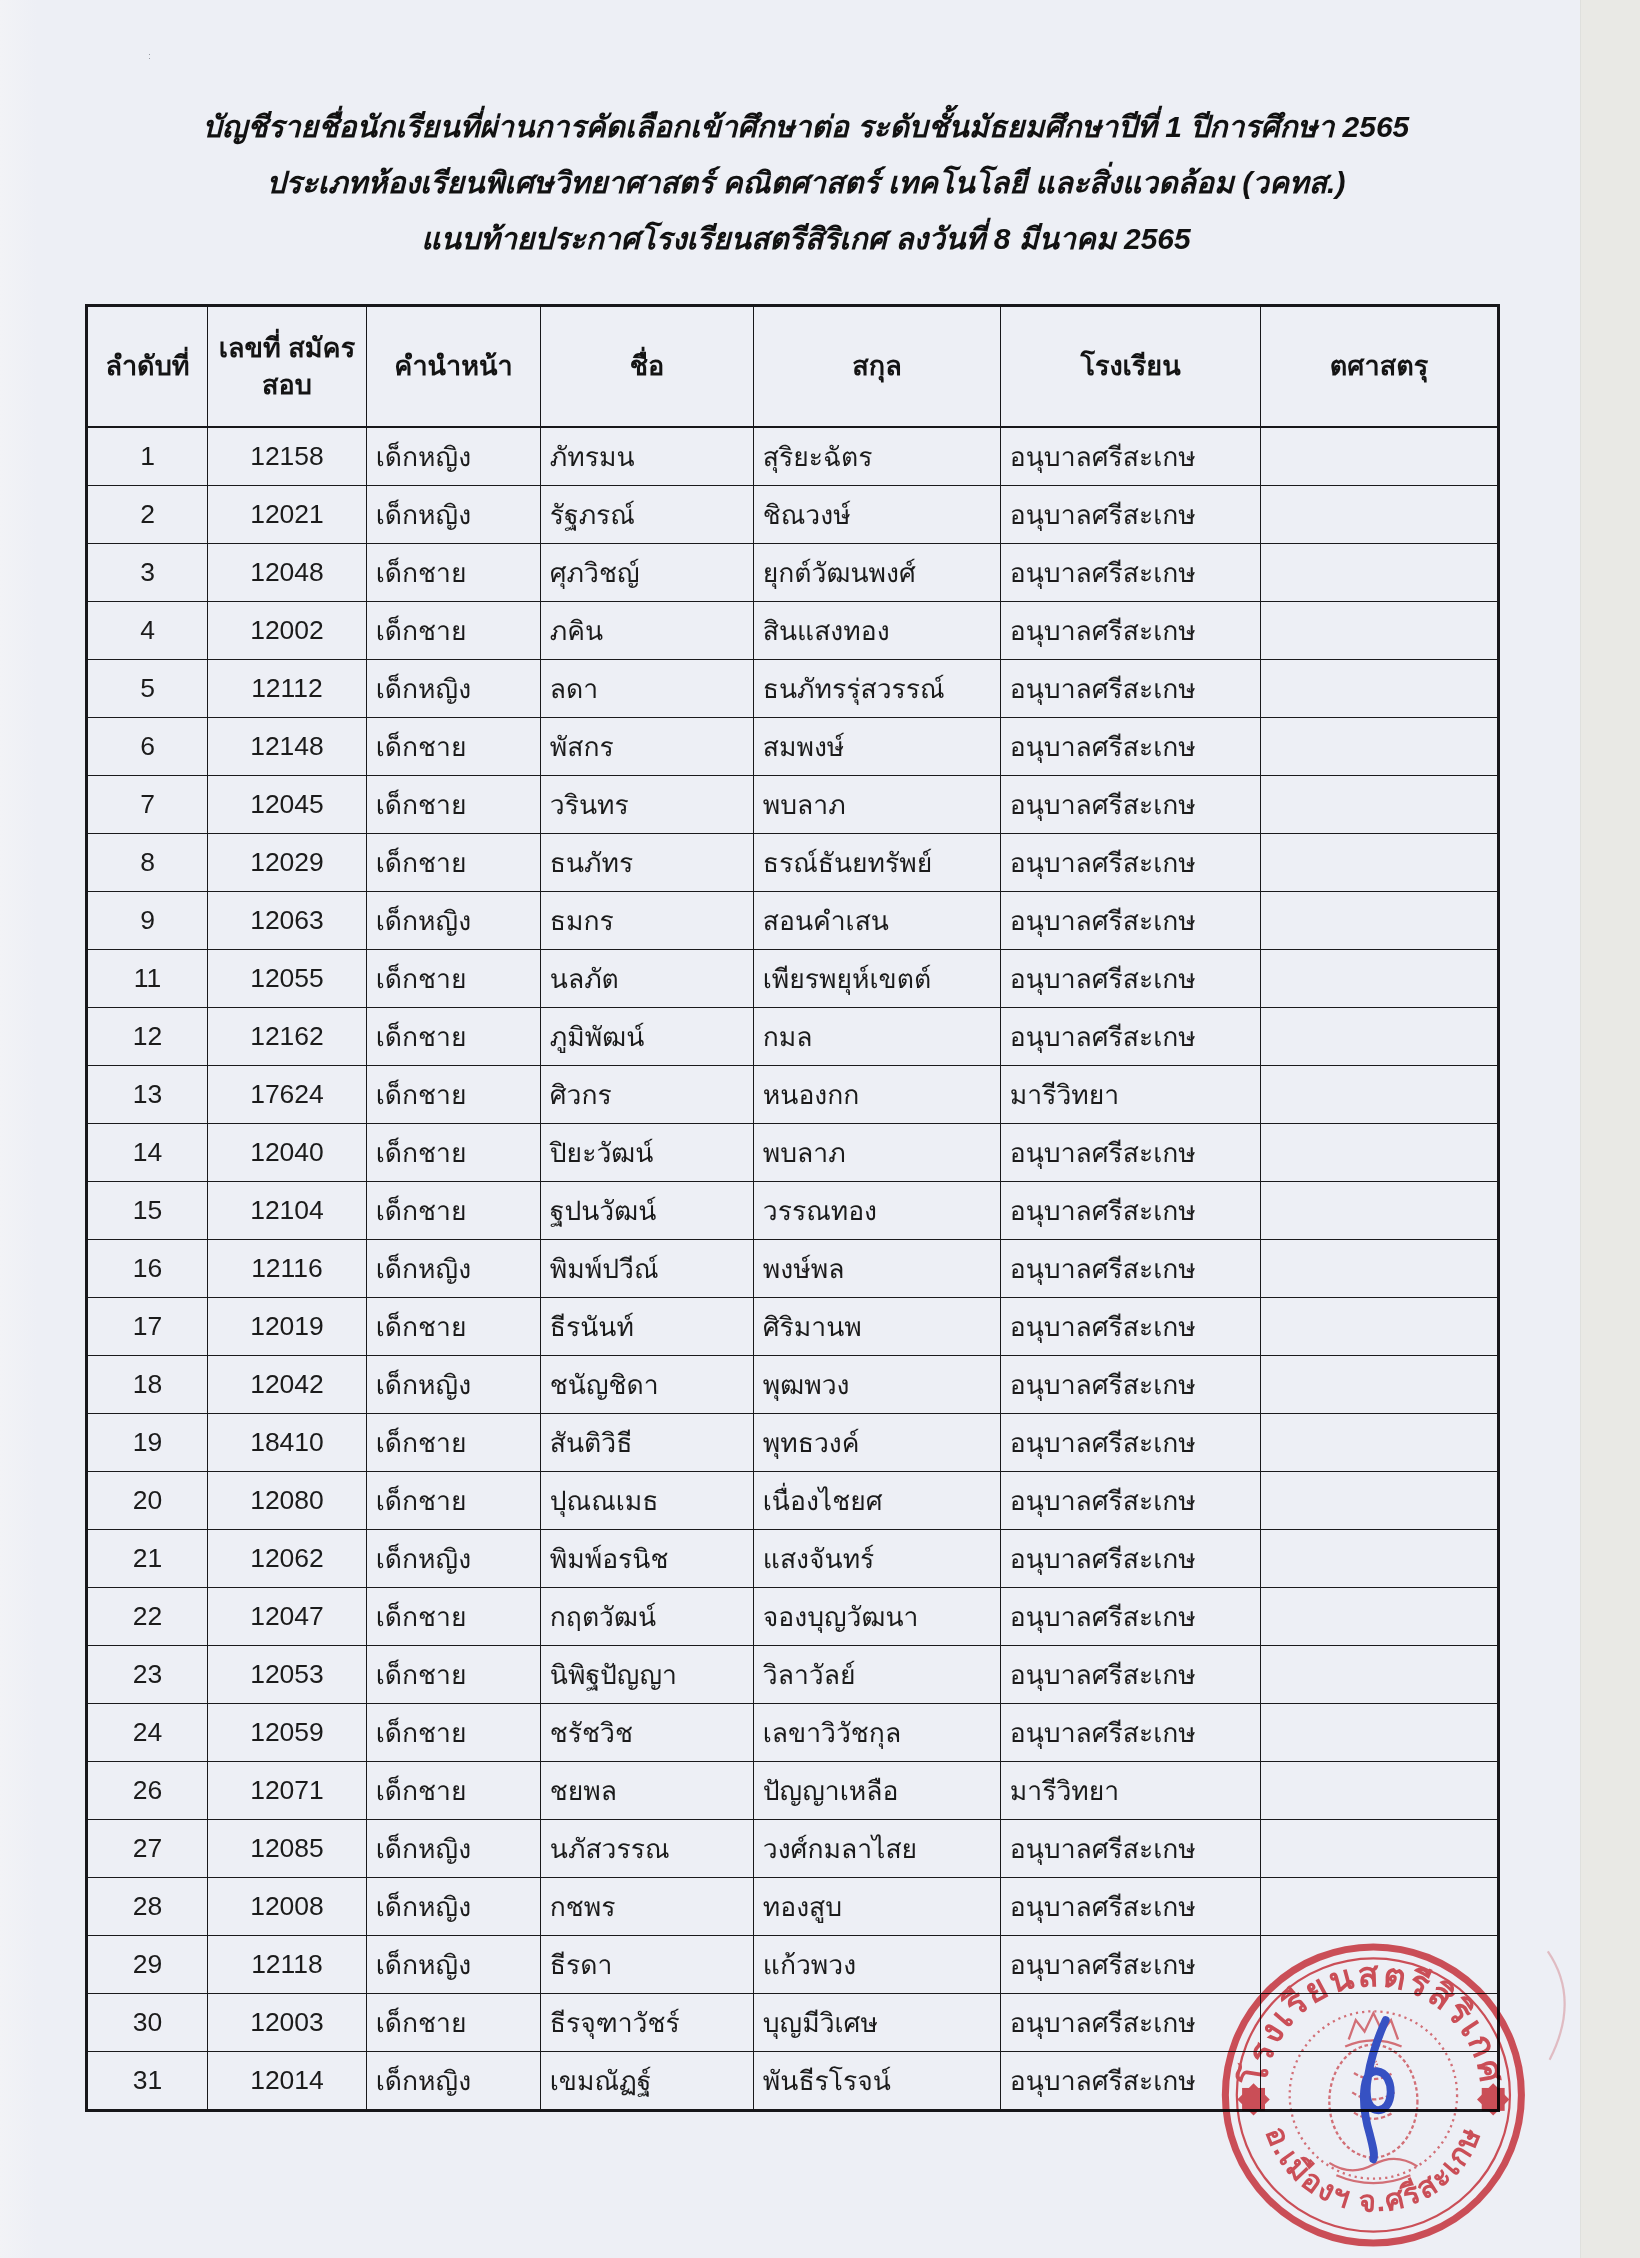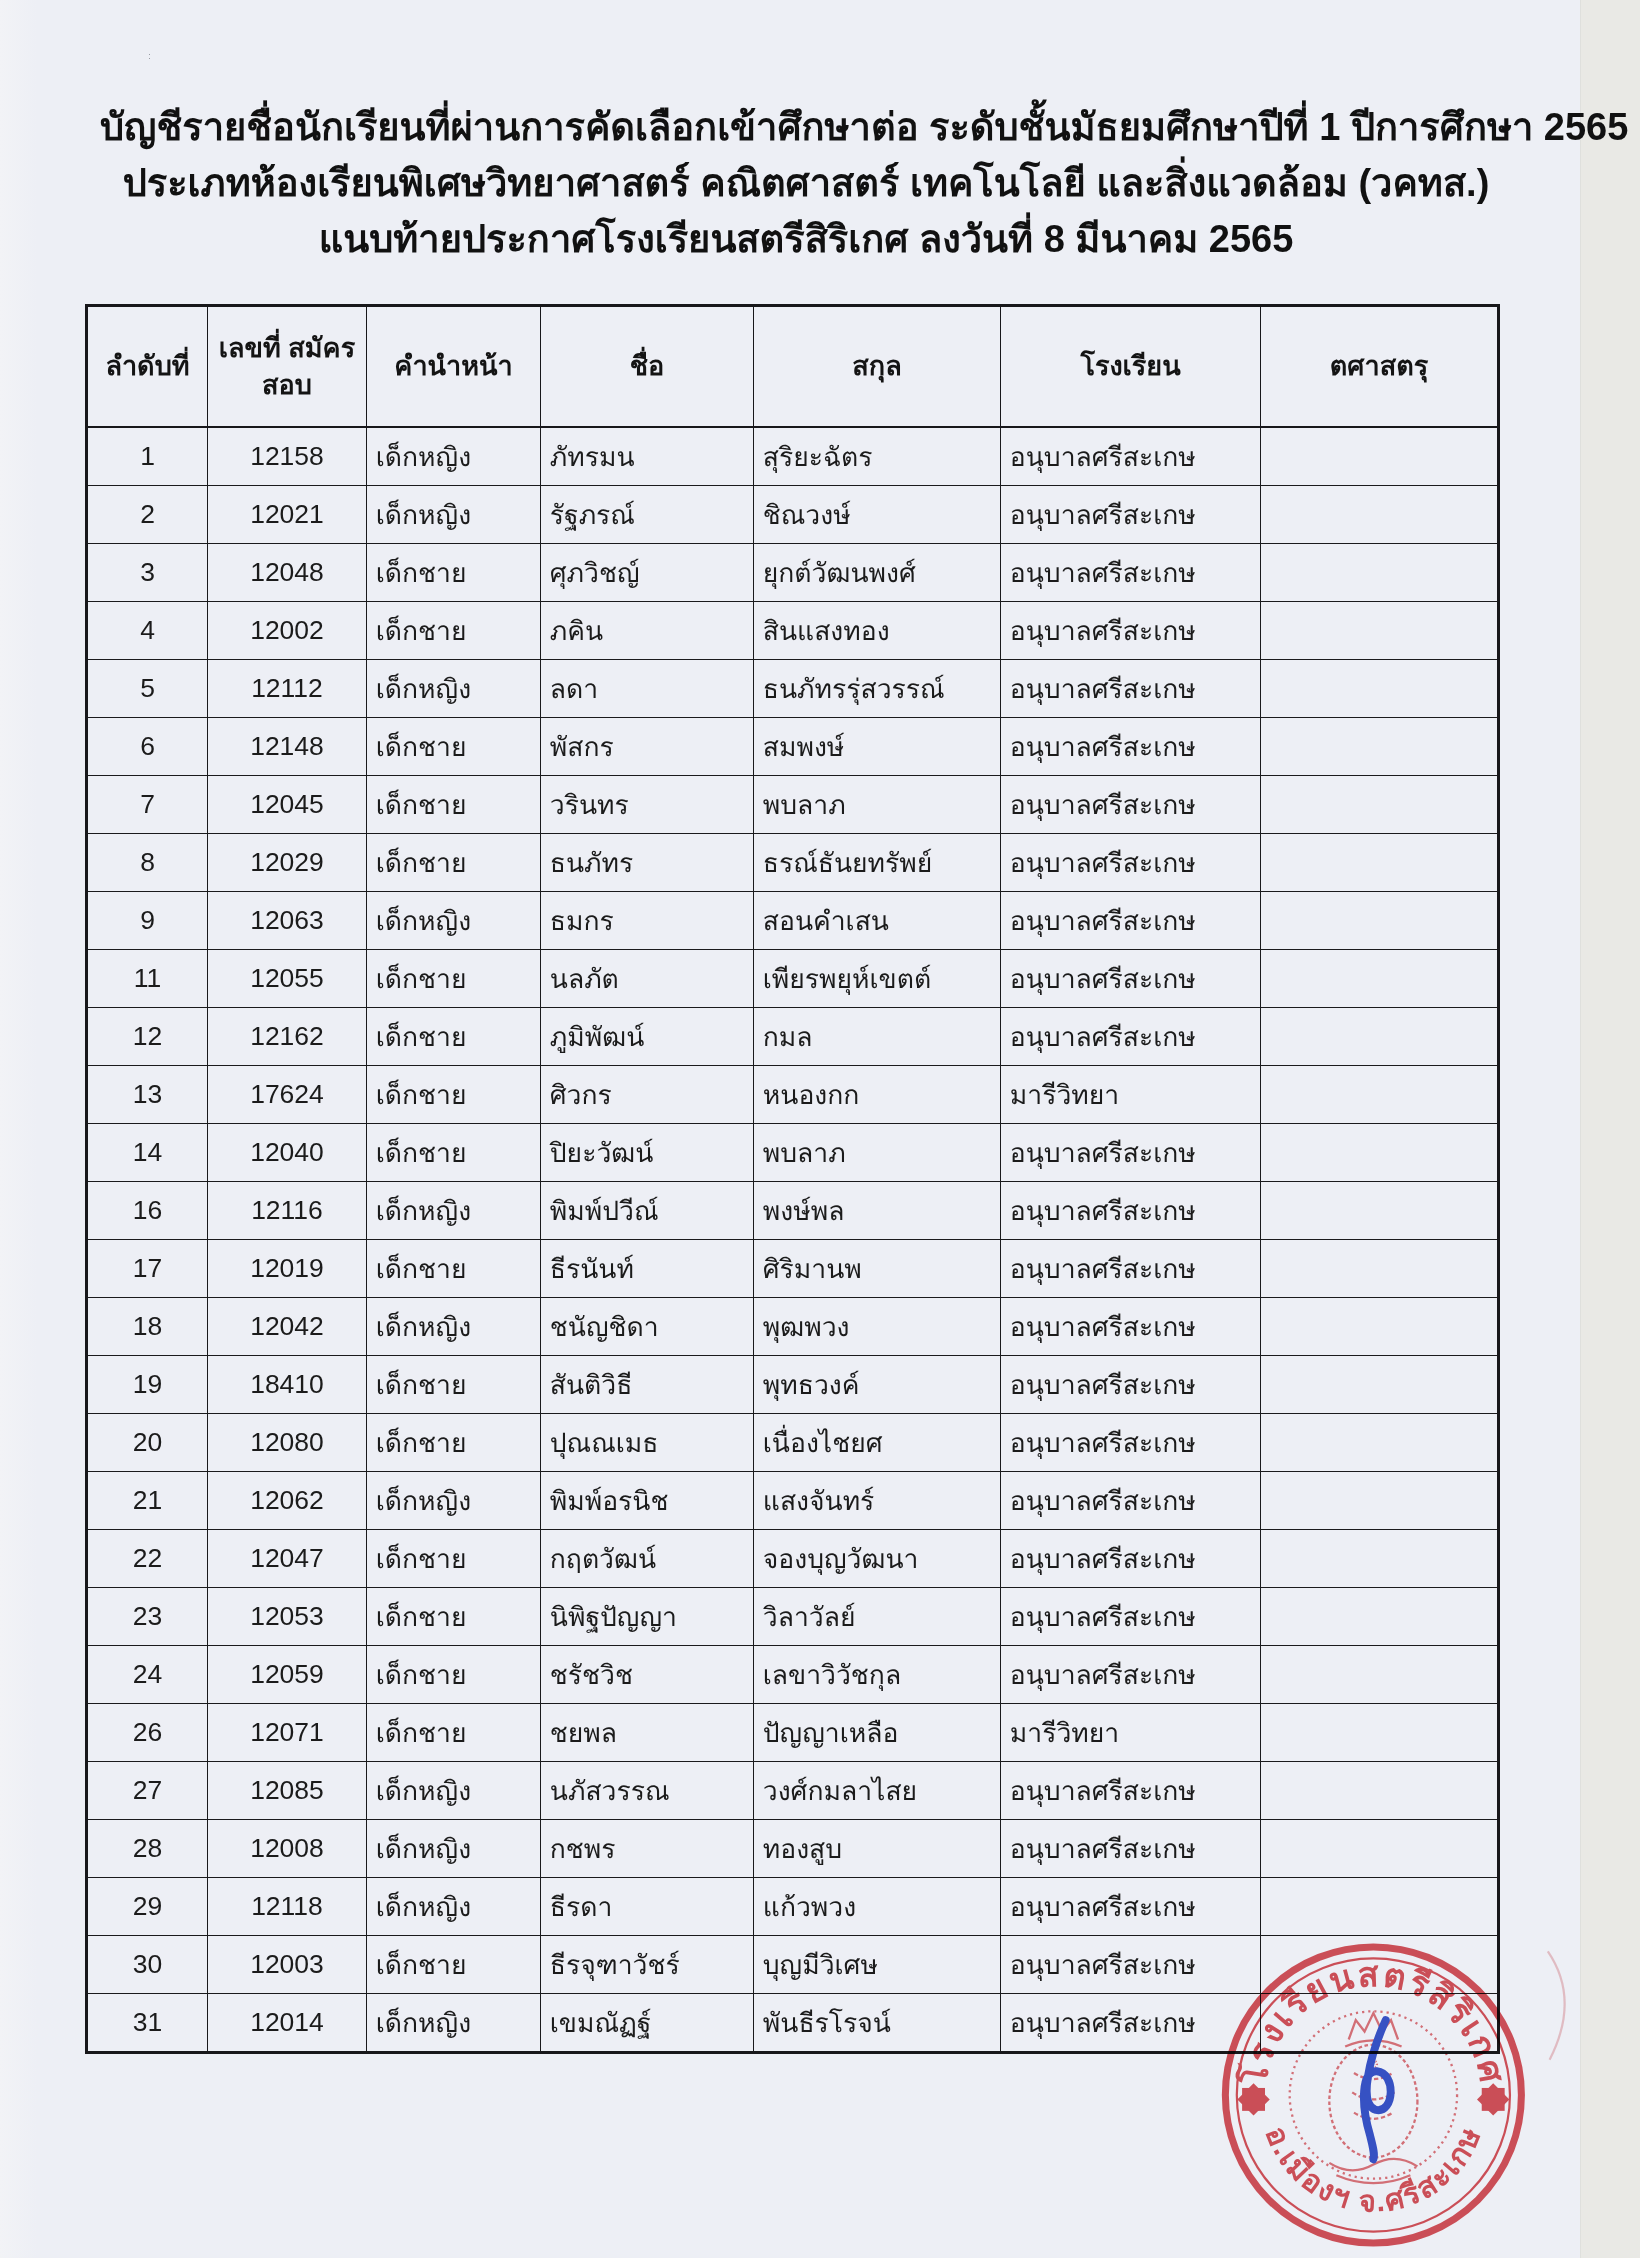--- a/index.html
+++ b/index.html
@@ -20,21 +20,21 @@
   }
   .speck{
     position:absolute;left:148px;top:53px;width:8.8px;height:3.5px;color:#8a8d94;
     font-size:8.8px;line-height:3.5px;letter-spacing:1.8px;
   }
   
   .title-block{
     position:absolute;left:100px;top:99px;width:1412px;text-align:center;
   }
   .title-line{
-    font-size:38px;font-weight:bold;color:#111;line-height:56px;white-space:nowrap;
+    font-size:30px;font-weight:bold;color:#111;line-height:56px;white-space:nowrap;font-style:italic;
   }
   
   table.list{
     position:absolute;left:85px;top:304px;width:1412px;
     border-collapse:collapse;table-layout:fixed;
     border:3.5px solid #17171a;
     background:transparent;
   }
   table.list th{
     border:1.8px solid #17171a;border-bottom:2.6px solid #17171a;
@@ -200,20 +200,29 @@
       <tr>
         <td class="c0">14</td>
         <td class="c1">12040</td>
         <td class="c2">เด็กชาย</td>
         <td class="c3">ปิยะวัฒน์</td>
         <td class="c4">พบลาภ</td>
         <td class="c5">อนุบาลศรีสะเกษ</td>
         <td class="c6"></td>
       </tr>
       <tr>
+        <td class="c0">15</td>
+        <td class="c1">12104</td>
+        <td class="c2">เด็กชาย</td>
+        <td class="c3">ฐปนวัฒน์</td>
+        <td class="c4">วรรณทอง</td>
+        <td class="c5">อนุบาลศรีสะเกษ</td>
+        <td class="c6"></td>
+      </tr>
+      <tr>
         <td class="c0">16</td>
         <td class="c1">12116</td>
         <td class="c2">เด็กหญิง</td>
         <td class="c3">พิมพ์ปวีณ์</td>
         <td class="c4">พงษ์พล</td>
         <td class="c5">อนุบาลศรีสะเกษ</td>
         <td class="c6"></td>
       </tr>
       <tr>
         <td class="c0">17</td>

